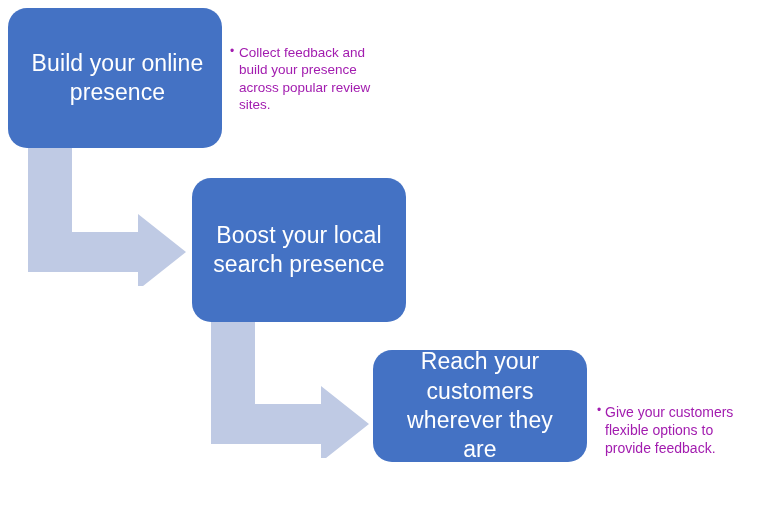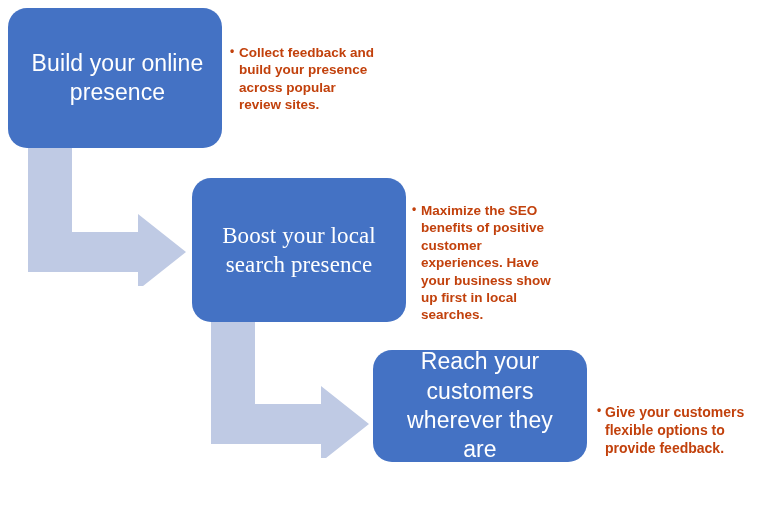--- a/index.html
+++ b/index.html
@@ -35,37 +35,36 @@
     color: #ffffff;
     font-size: 23px;
     line-height: 1.28;
     text-align: center;
     font-weight: 400;
     letter-spacing: 0.1px;
     white-space: pre-line;
   }
 
   #box-1 { left: 8px;   top: 8px;   width: 214px; height: 140px; padding-left: 15px; }
-  #box-2 { left: 192px; top: 178px; width: 214px; height: 144px; font-family: Liberation Serif, serif; }
+  #box-2 { left: 192px; top: 178px; width: 214px; height: 144px; }
   #box-3 { left: 373px; top: 350px; width: 214px; height: 112px; }
 
   
   .bent-arrow {
     position: absolute;
   }
   #arrow-1 { left: 28px;  top: 146px; width: 160px; height: 140px; }
   #arrow-2 { left: 211px; top: 318px; width: 160px; height: 140px; }
 
   
   .callout {
     position: absolute;
-    color: #c2410c;
+    color: #a21caf;
     font-size: 13.5px;
     line-height: 1.29;
-    font-weight: bold;
   }
   .callout ul {
     margin: 0;
     padding: 0;
     list-style: none;
   }
   .callout li {
     position: relative;
     padding-left: 9px;
   }
@@ -108,25 +107,20 @@
   <div class="callout" id="callout-1">
     <ul>
       <li>Collect feedback and build your presence across popular review sites.</li>
     </ul>
   </div>
 
   <div class="proc-box" id="box-2">
     <div class="box-label">Boost your local
 search presence</div>
   </div>
-  <div class="callout" id="callout-2">
-    <ul>
-      <li>Maximize the SEO benefits of positive customer experiences. Have your business show up first in local searches.</li>
-    </ul>
-  </div>
 
   <div class="proc-box" id="box-3">
     <div class="box-label">Reach your
 customers
 wherever they
 are</div>
   </div>
   <div class="callout" id="callout-3">
     <ul>
       <li>Give your customers flexible options to provide feedback.</li>

